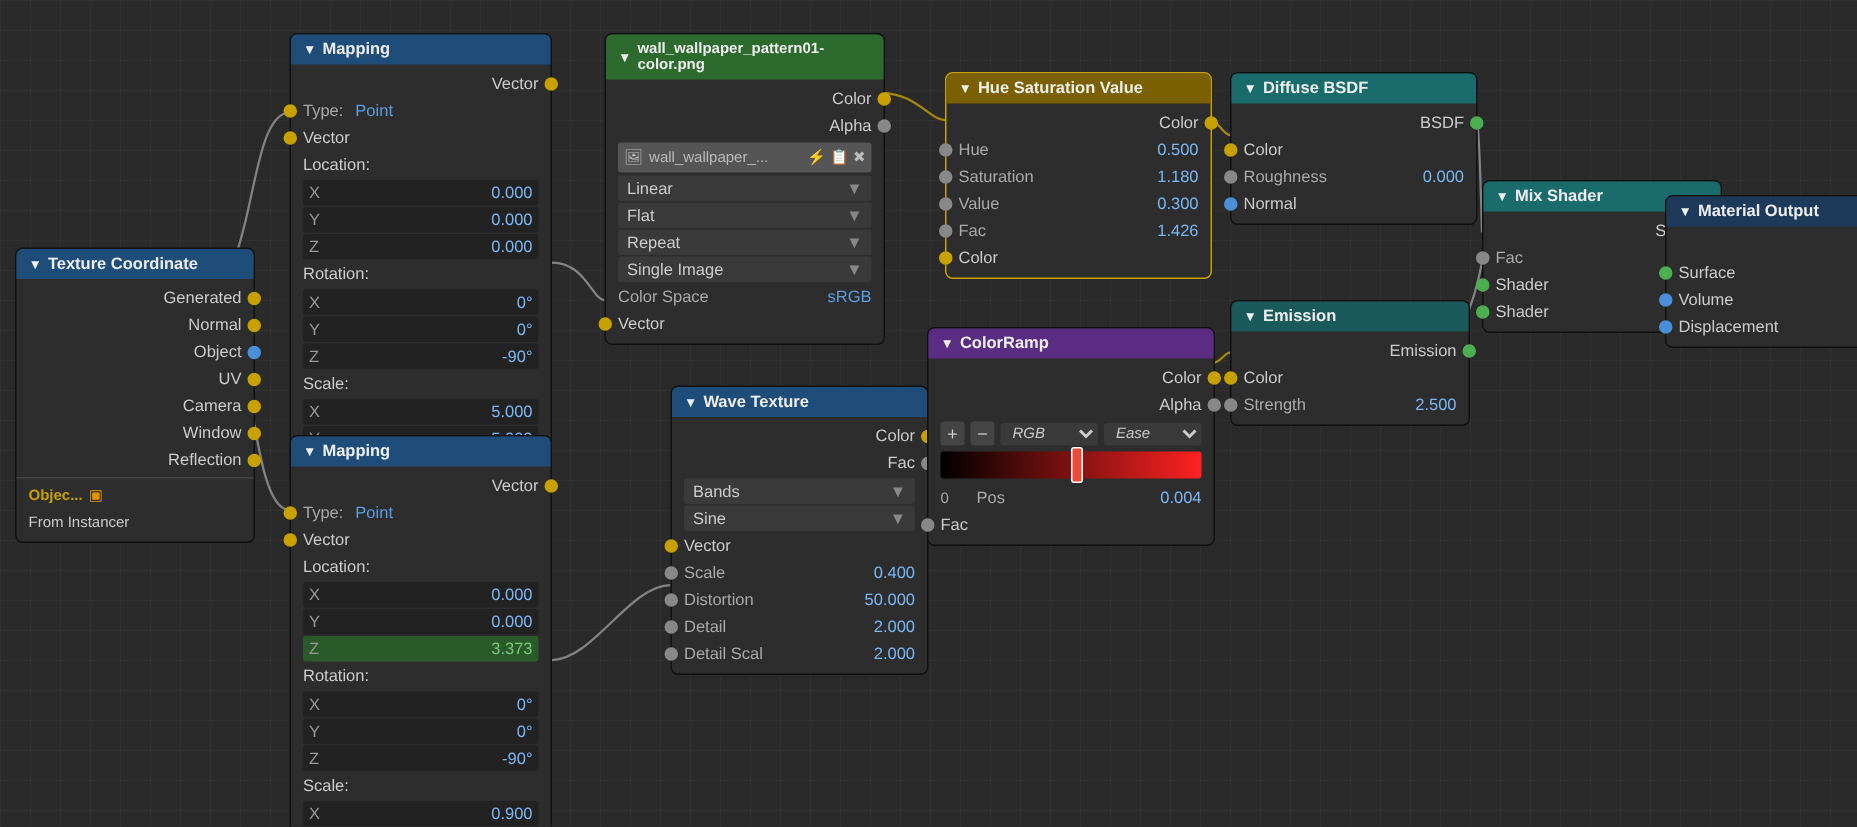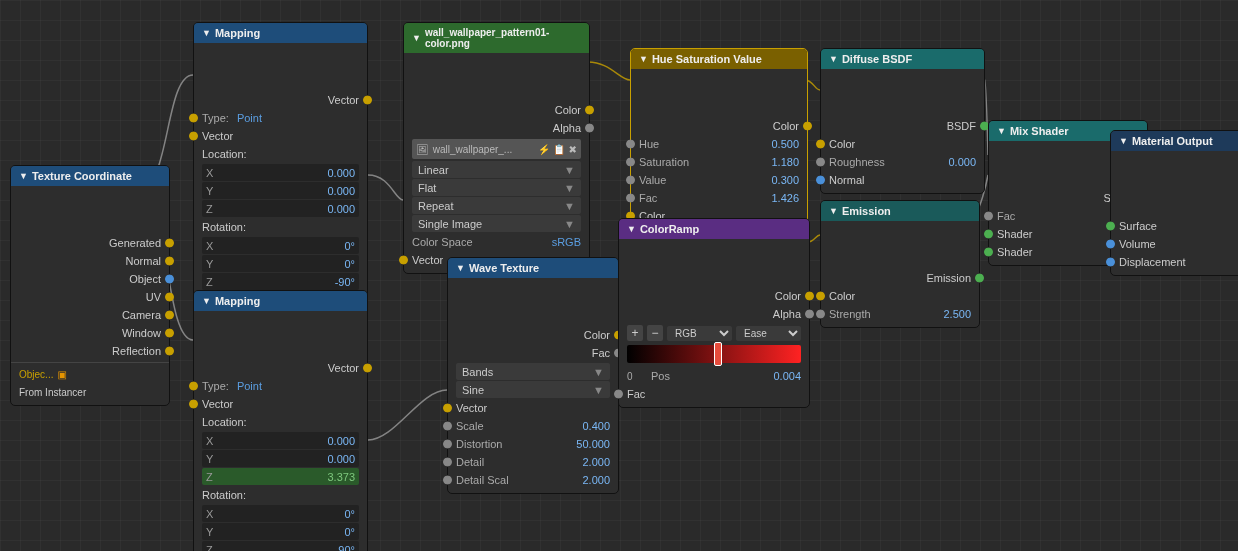--- a/index.html
+++ b/index.html
@@ -30,21 +30,20 @@
       font-size: 11px;
       font-weight: bold;
       color: #eee;
       display: flex;
       align-items: center;
       gap: 4px;
     }
     .node-header .arrow { font-size: 9px; }
     .node-body {
       padding: 4px 0;
-      margin-top: 44px;
     }
     .node-row {
       display: flex;
       align-items: center;
       padding: 1px 8px;
       min-height: 18px;
       font-size: 11px;
       position: relative;
     }
     .node-row.right {
@@ -172,20 +171,21 @@
     }
     .ramp-dropdown {
       background: #3a3a3a;
       border: none;
       color: #ccc;
       padding: 1px 4px;
       border-radius: 2px;
       font-size: 10px;
       flex: 1;
       cursor: pointer;
+      font-style: italic;
     }
   </style>
 </head>
 <body>
 
 <svg id="connections" xmlns="http://www.w3.org/2000/svg">
 
   <path d="M 140,188 C 170,188 165,75 193,75" stroke="#aaa" stroke-width="1.5" fill="none" opacity="0.7"></path>
 
   <path d="M 140,200 C 170,200 165,340 193,340" stroke="#aaa" stroke-width="1.5" fill="none" opacity="0.7"></path>
@@ -240,21 +240,21 @@
     <div class="node-row right">
       <span>Window</span>
       <div class="socket yellow socket-right" style="top:50%; transform:translateY(-50%);"></div>
     </div>
     <div class="node-row right">
       <span>Reflection</span>
       <div class="socket yellow socket-right" style="top:50%; transform:translateY(-50%);"></div>
     </div>
     <div class="node-divider"></div>
     <div class="node-row">
-      <span style="color:#c8a000; font-size:10px;">Objec...</span>
+      <span style="color:#c8a000; font-size:10px;font-weight:bold;">Objec...</span>
       <span style="margin-left:4px; font-size:10px; color:#e59400;">▣</span>
     </div>
     <div class="node-row">
       <span style="font-size:10px;">From Instancer</span>
     </div>
   </div>
 </div>
 
 <div class="node" style="left:193px; top:22px; width:175px;">
   <div class="node-header hdr-blue">

